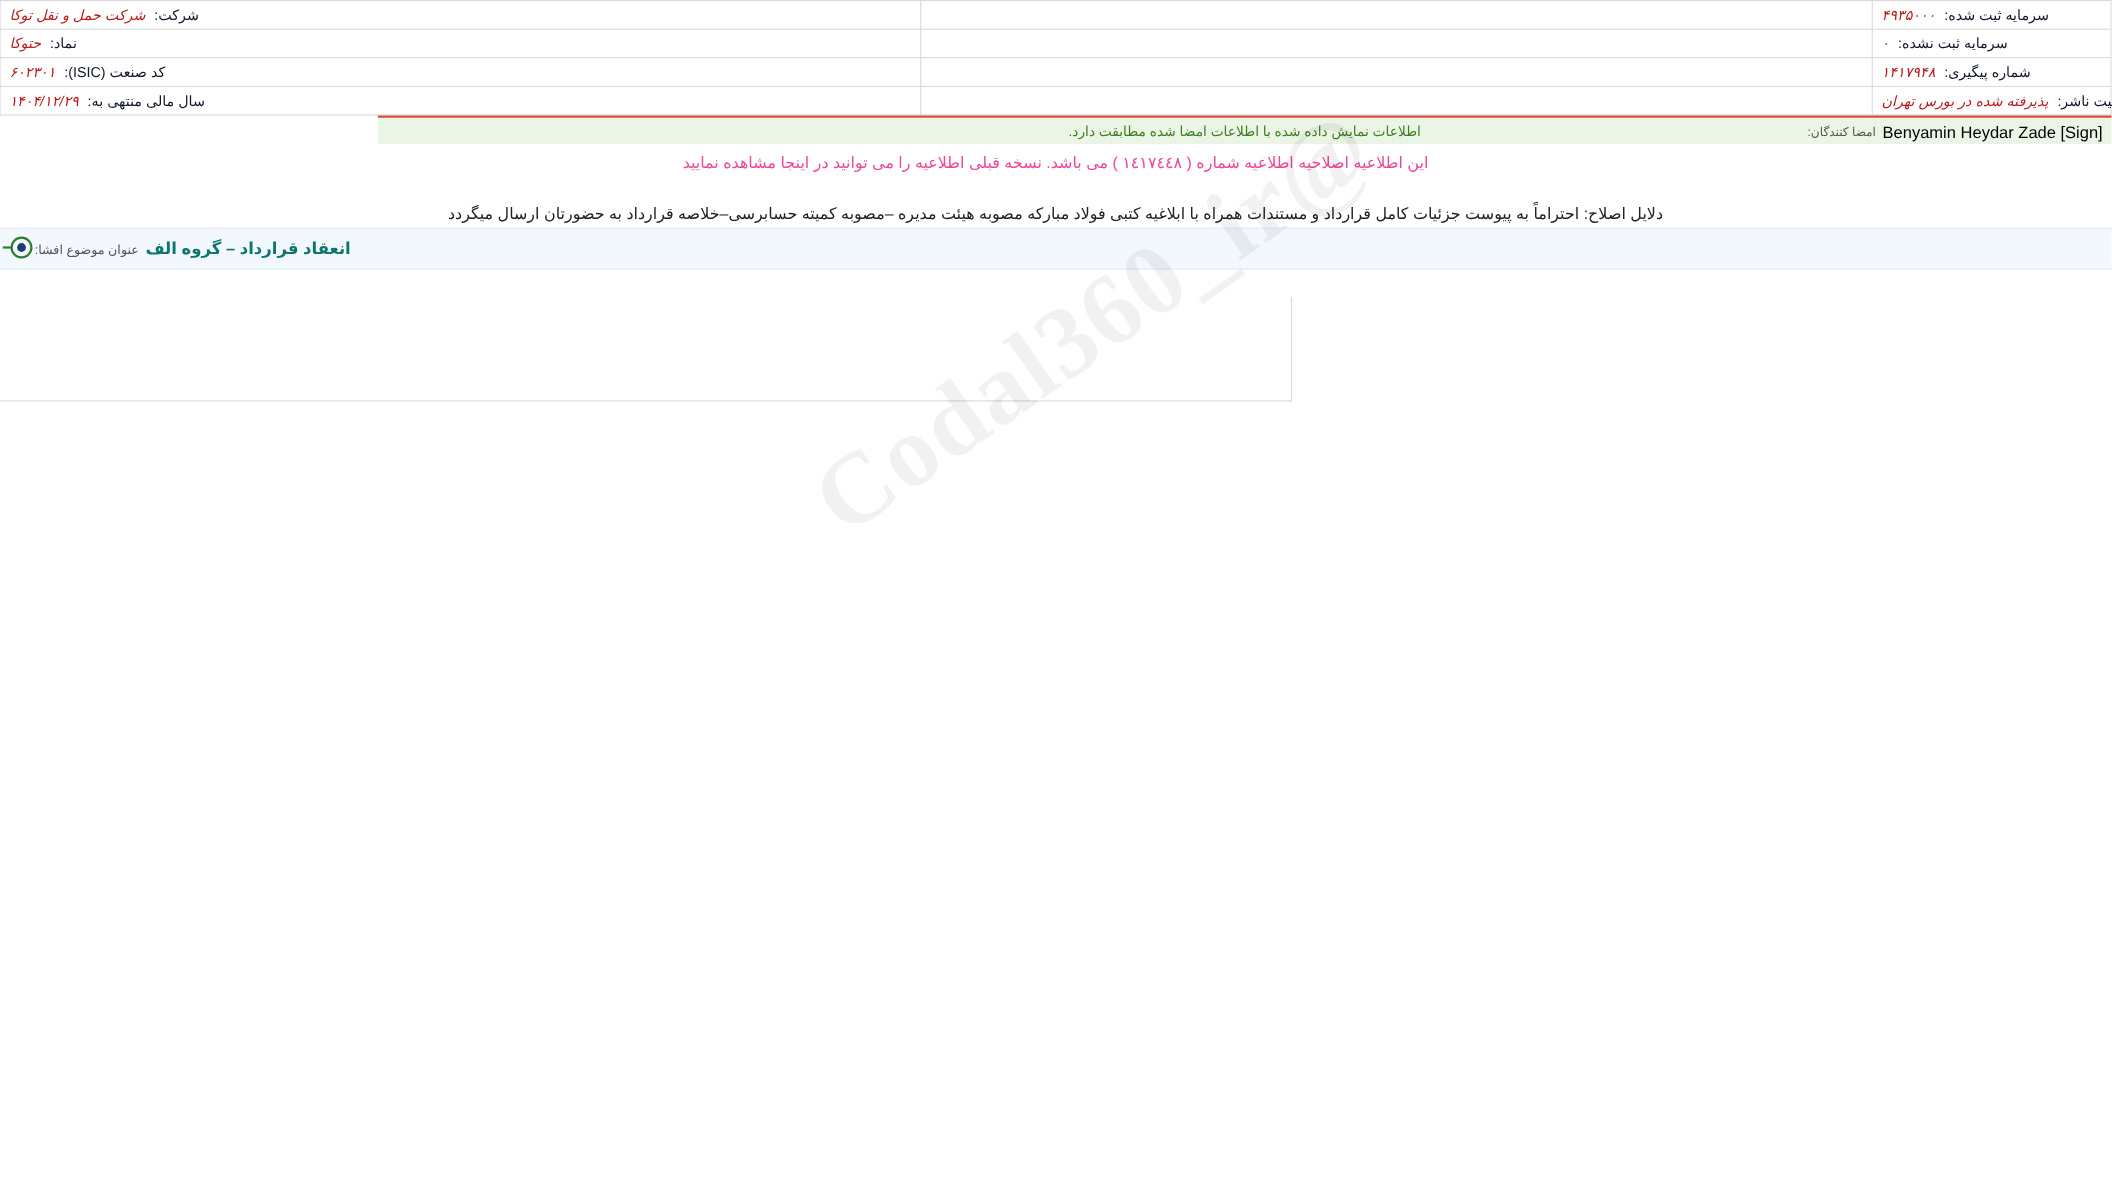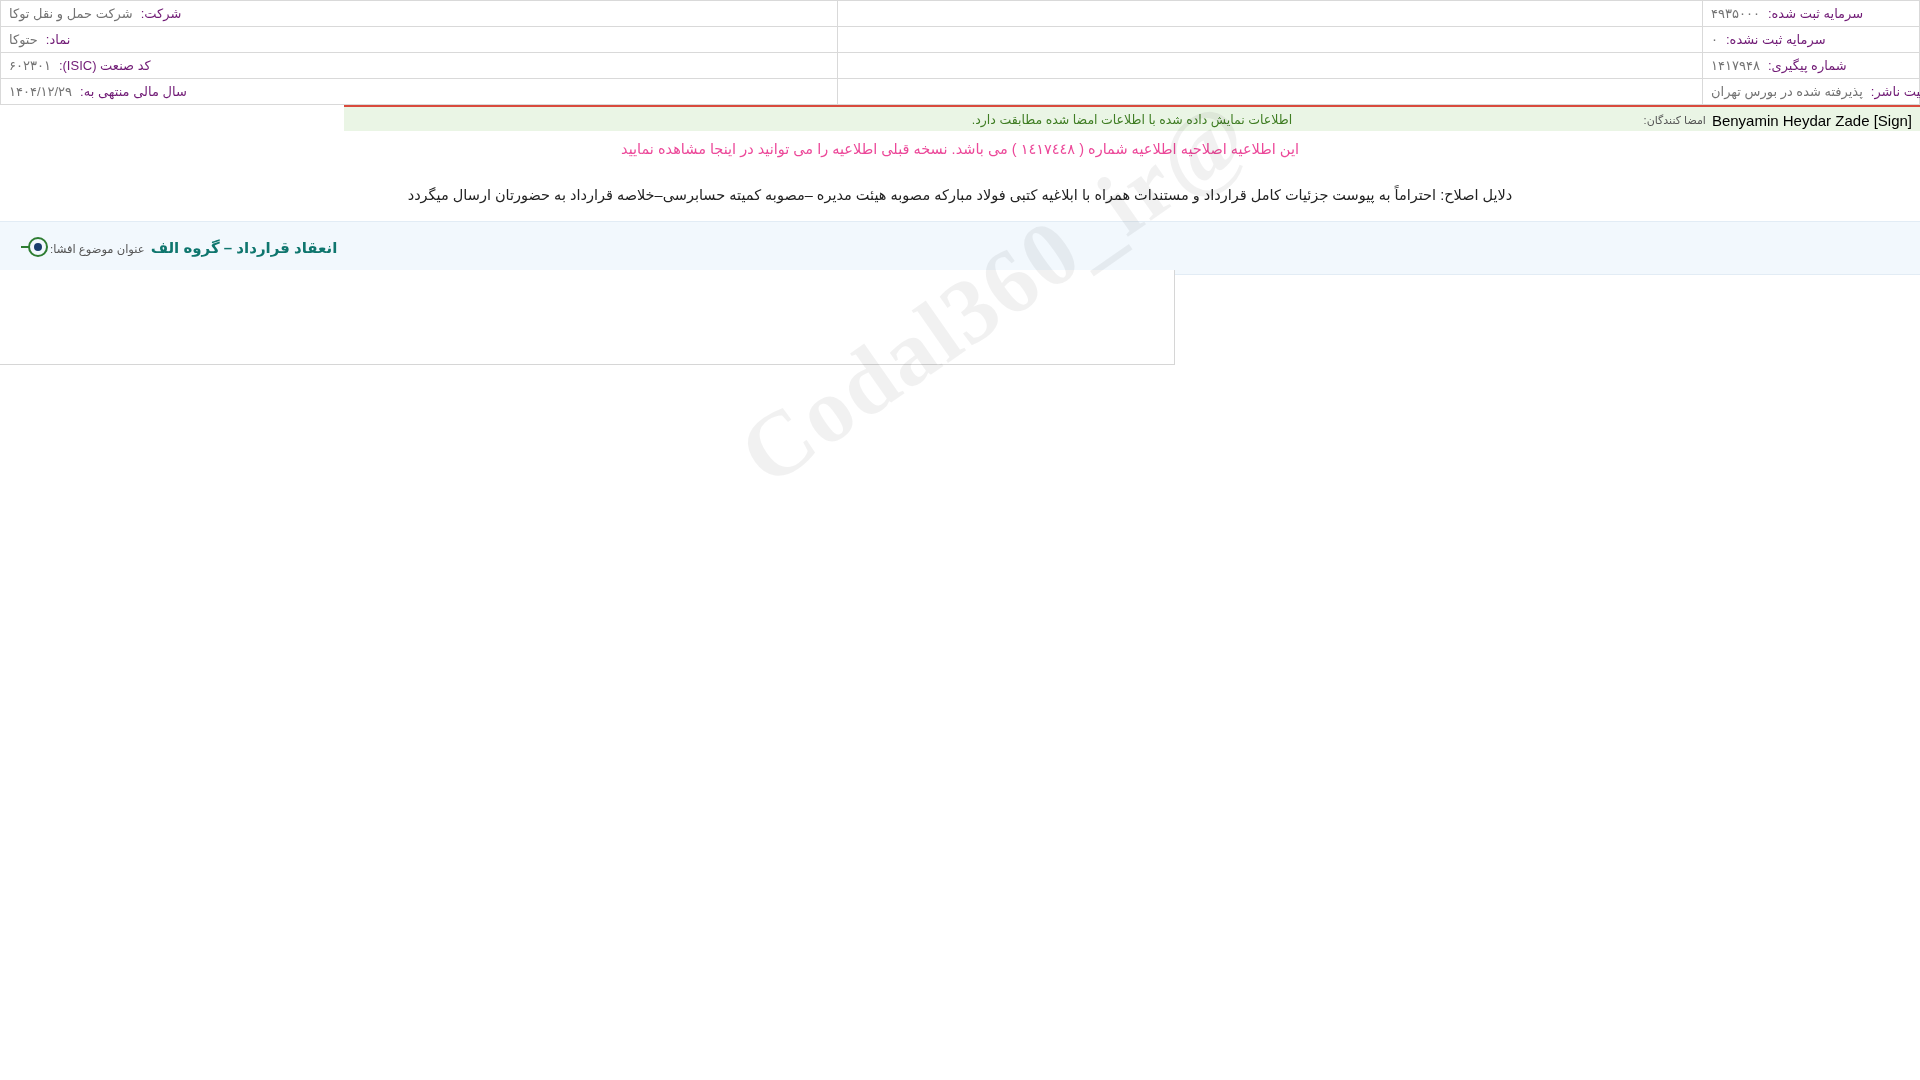--- a/index.html
+++ b/index.html
@@ -43,22 +43,22 @@
   td.cell-right-value { width: 820px; text-align: right; }
   td.cell-left-label { width: 200px; text-align: left; }
   .blank-cell { border: 1px solid #d9d9d9; }
 
   .pair {
     display: flex;
     align-items: center;
     gap: 8px;
     justify-content: flex-end;
   }
-  .pair .k { color: #701a75; }
-  .pair .v { color: #737373; }
+  .pair .k { color: #0f172a; }
+  .pair .v { color: #b91c1c; font-style: italic; }
 
   
   .green-bar {
     position: relative;
     width: 1576px;
     box-sizing: border-box;
     border-top: 2px solid #d94a3d;
     background: #eaf5e5;
     height: 26px;
     display: flex;
@@ -103,32 +103,32 @@
     width: 1920px;
     text-align: center;
     font-size: 14.5px;
     color: #222222;
     padding-top: 30px;
     direction: rtl;
   }
 
   
   .subject-strip {
-    margin-top: 18px;
-    width: 1920px;
-    height: 54px;
+    margin-top: 4px;
+    width: 1920px;
+    height: 38px;
     background: #f2f8fd;
     border-top: 1px solid #e2ecf5;
     border-bottom: 1px solid #e2ecf5;
     display: flex;
     flex-direction: row-reverse;
     align-items: center;
     justify-content: flex-start;
     box-sizing: border-box;
-    padding-left: 20px;
+    padding-left: 2px;
     padding-right: 10px;
     direction: rtl;
   }
   .subject-bullet {
     width: 22px;
     height: 22px;
     margin-left: 8px;
     position: relative;
     flex: 0 0 auto;
   }

